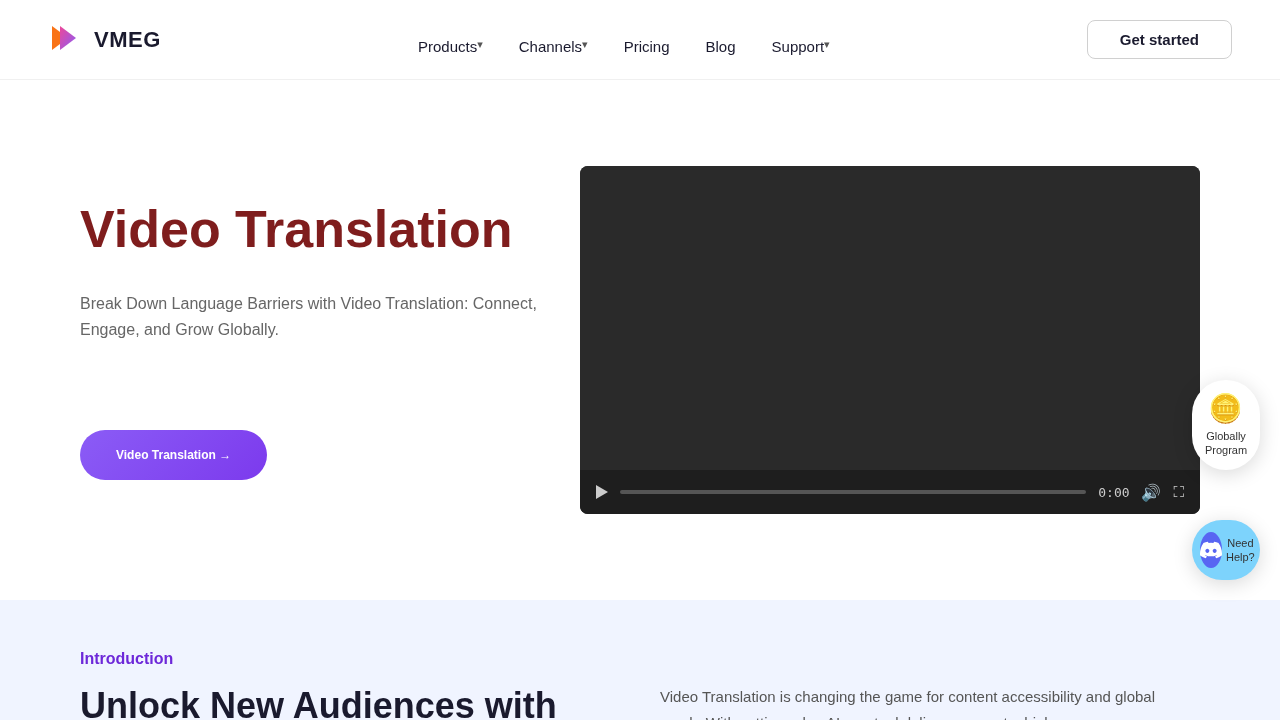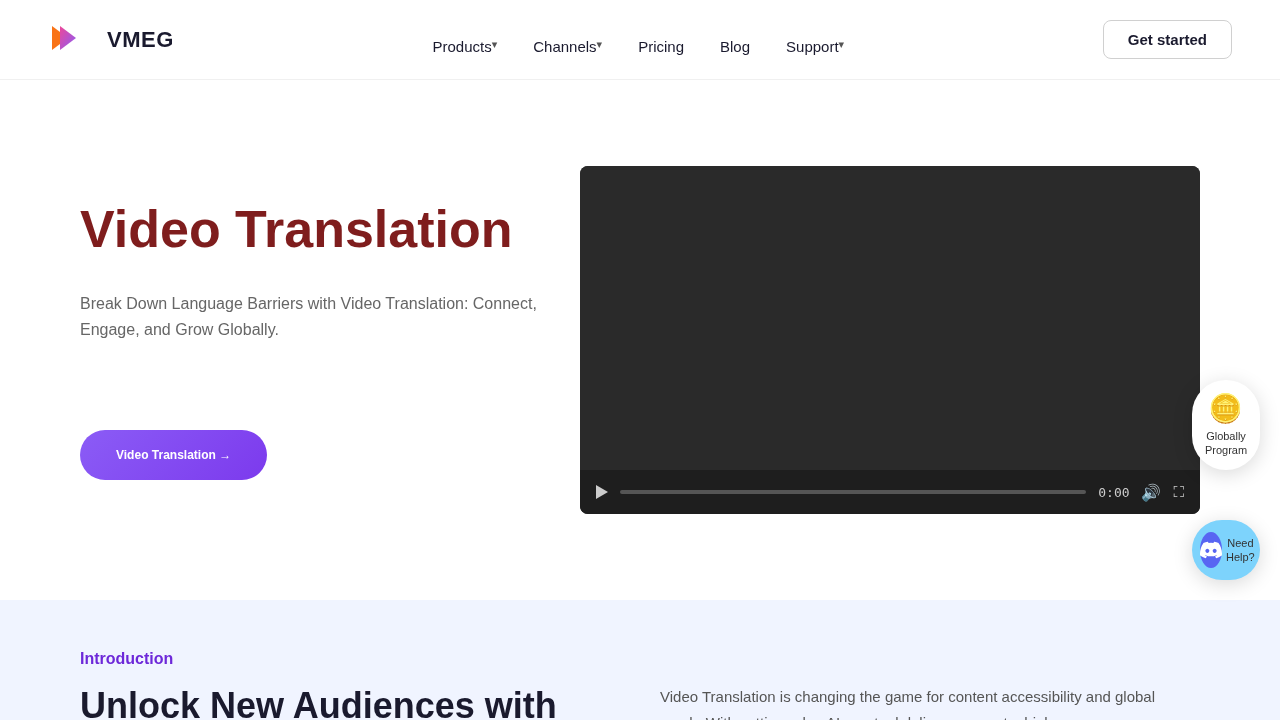--- a/index.html
+++ b/index.html
@@ -13,21 +13,21 @@
       padding: 0 48px;
       height: 80px;
       background: #fff;
       border-bottom: 1px solid #f0f0f0;
       position: relative;
       z-index: 10;
     }
     .logo-area {
       display: flex;
       align-items: center;
-      gap: 23px;
+      gap: 10px;
     }
     .logo-icon {
       width: 36px;
       height: 36px;
     }
     .logo-text {
       font-size: 22px;
       font-weight: 700;
       color: #1a1a2e;
       letter-spacing: 0.5px;
@@ -47,21 +47,21 @@
       margin-top: 14px;
     }
     .nav-links li a .chevron {
       font-size: 11px;
       color: #555;
     }
     .get-started-btn {
       background: #fff;
       border: 1.5px solid #d0d0d0;
       border-radius: 8px;
-      padding: 10px 24px;
+      padding: 10px 32px;
       font-size: 15px;
       font-weight: 600;
       color: #1a1a2e;
       cursor: pointer;
     }
 
     
     .hero {
       display: flex;
       align-items: center;

